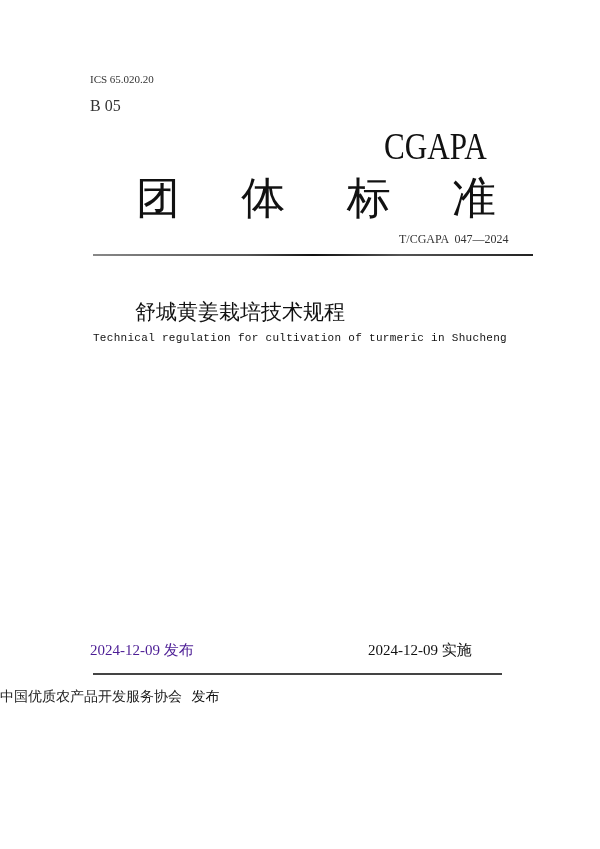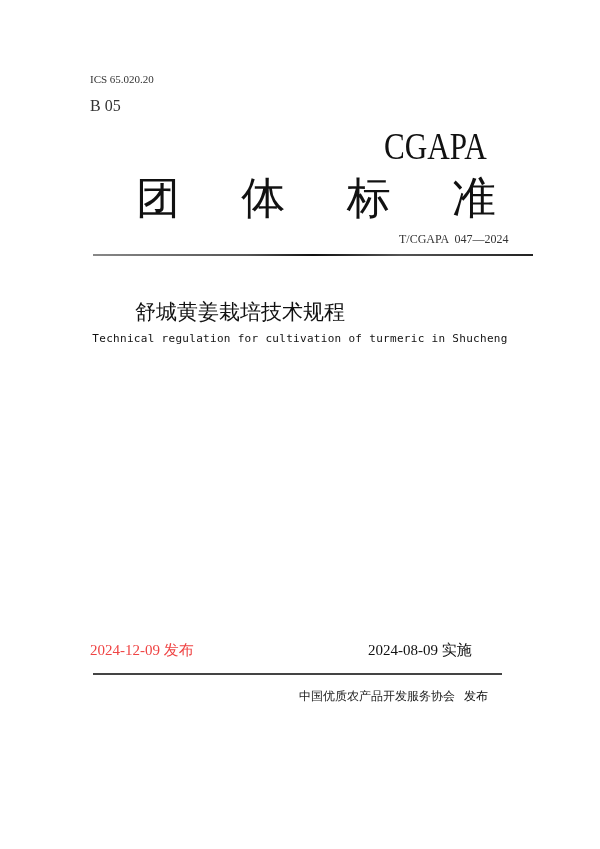--- a/index.html
+++ b/index.html
@@ -16,28 +16,28 @@
 
     .std-type { left: 136px; top: 172px; width: 360px; height: 52px; display: flex; justify-content: space-between; }
     .std-type span { font-size: 44px; line-height: 52px; color: #111; }
 
     .std-no { left: 399px; top: 232px; font-size: 12px; color: #333; }
 
     .rule-top { left: 93px; top: 254px; width: 440px; height: 2px;
       background: linear-gradient(to right, #888 0%, #555 35%, #111 50%, #555 70%, #222 100%); }
 
     .title-cn { left: 0; width: 480px; top: 298px; text-align: center; font-size: 21px; color: #111; }
-    .title-en { left: 0; width: 600px; top: 332px; text-align: center; font-size: 11px; color: #111; letter-spacing: 0.3px; }
+    .title-en { left: 0; width: 600px; top: 332px; text-align: center; font-size: 11px; color: #111; letter-spacing: 0.3px; font-family: Liberation Mono, monospace; }
 
-    .date-pub { left: 90px; top: 641px; font-size: 15px; color: #ef4444; }
+    .date-pub { left: 90px; top: 641px; font-size: 15px; color: #4c1d95; }
     .date-impl { left: 368px; top: 641px; font-size: 15px; color: #111; }
 
     .rule-bottom { left: 93px; top: 673px; width: 409px; height: 1.5px; background: #444; }
 
-    .publisher { left: 0; width: 488px; top: 688px; text-align: right; font-size: 12px; color: #222; }
+    .publisher { left: 0; width: 488px; top: 688px; text-align: left; font-size: 14px; color: #222; }
     .publisher b { font-weight: normal; color: #111; }
   </style>
 </head>
 <body>
 
 <div class="abs serif ics">ICS 65.020.20</div>
 <div class="abs serif ccs">B 05</div>
 
 <div class="abs serif org-abbr">CGAPA</div>
 
@@ -49,20 +49,20 @@
 </div>
 
 <div class="abs serif std-no" style="white-space: pre;">T/CGAPA  047—2024</div>
 
 <div class="abs rule-top"></div>
 
 <div class="abs sans title-cn">舒城黄姜栽培技术规程</div>
 <div class="abs mono title-en">Technical regulation for cultivation of turmeric in Shucheng</div>
 
 <div class="abs serif date-pub">2024-12-09 发布</div>
-<div class="abs serif date-impl">2024-08-09 实施</div>
+<div class="abs serif date-impl">2024-12-09 实施</div>
 
 <div class="abs rule-bottom"></div>
 
 <div class="abs serif publisher">
   <span>中国优质农产品开发服务协会</span>
   <b style="margin-left:6px;">发布</b>
 </div>
 
 </body></html>

